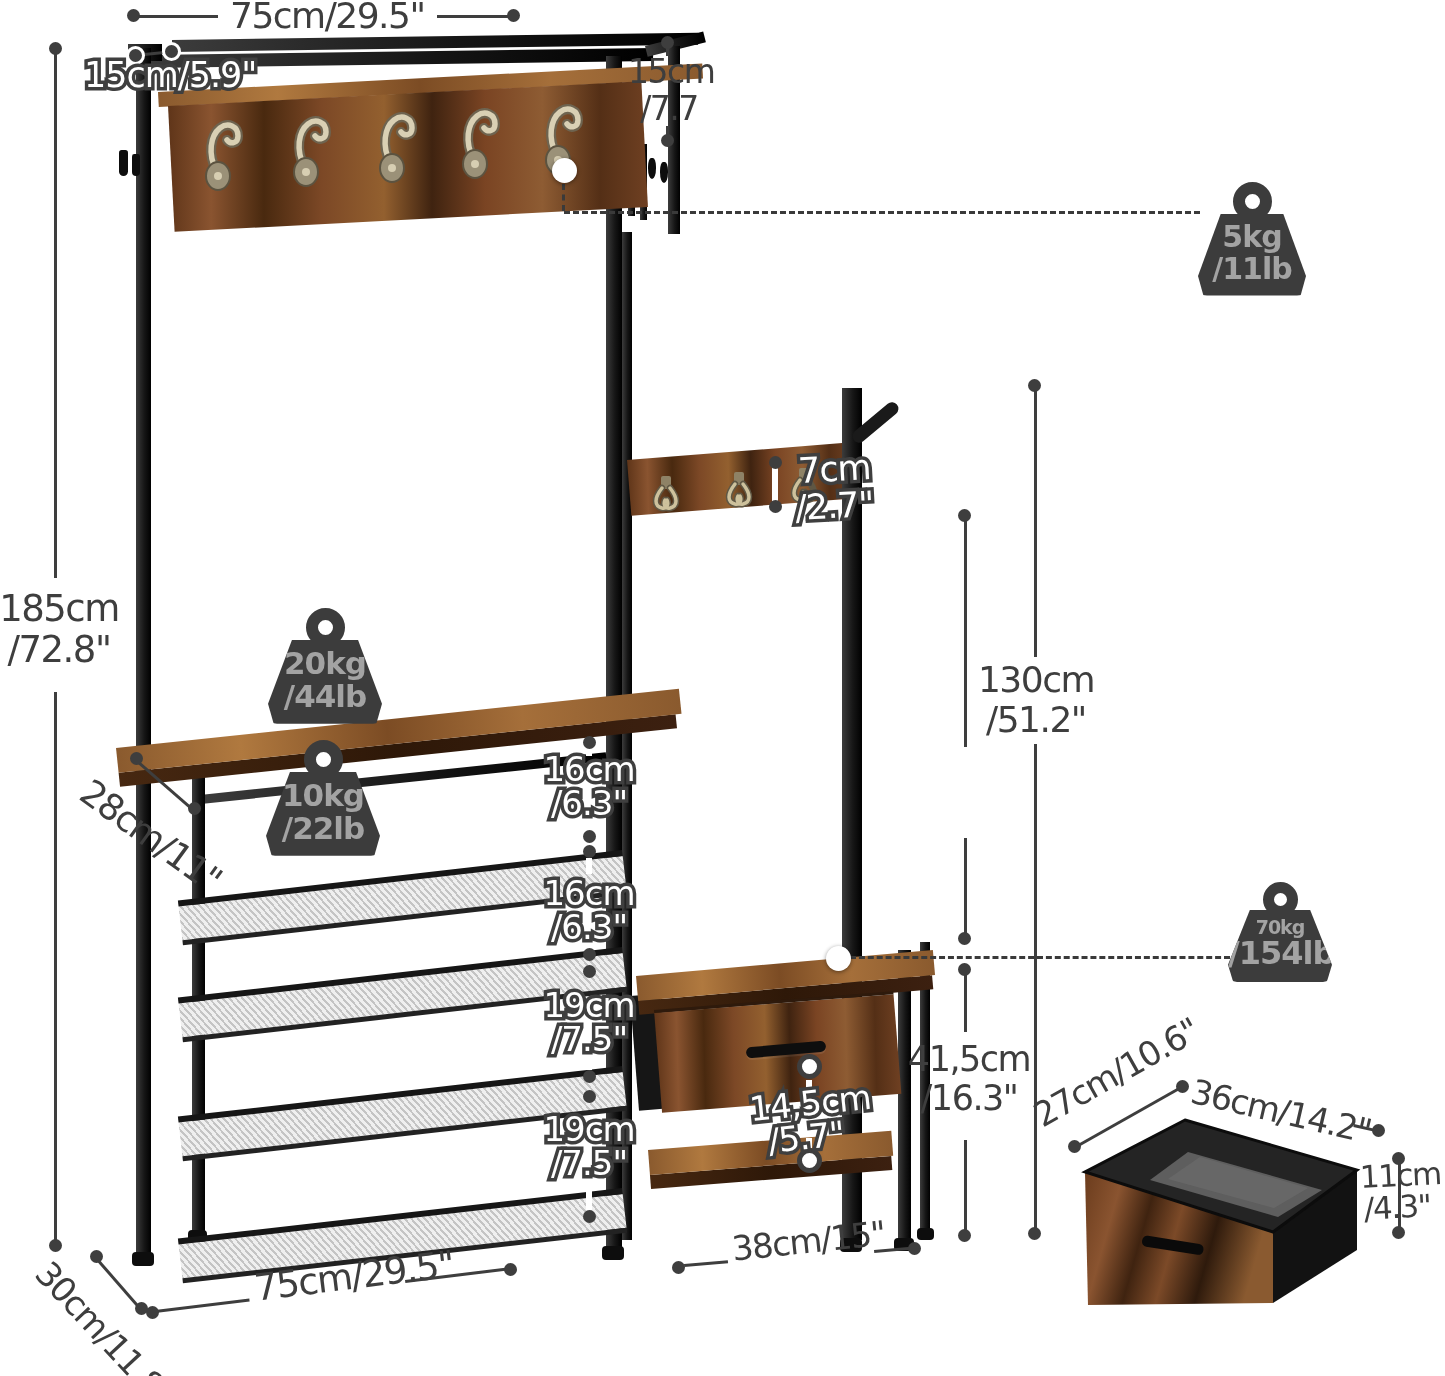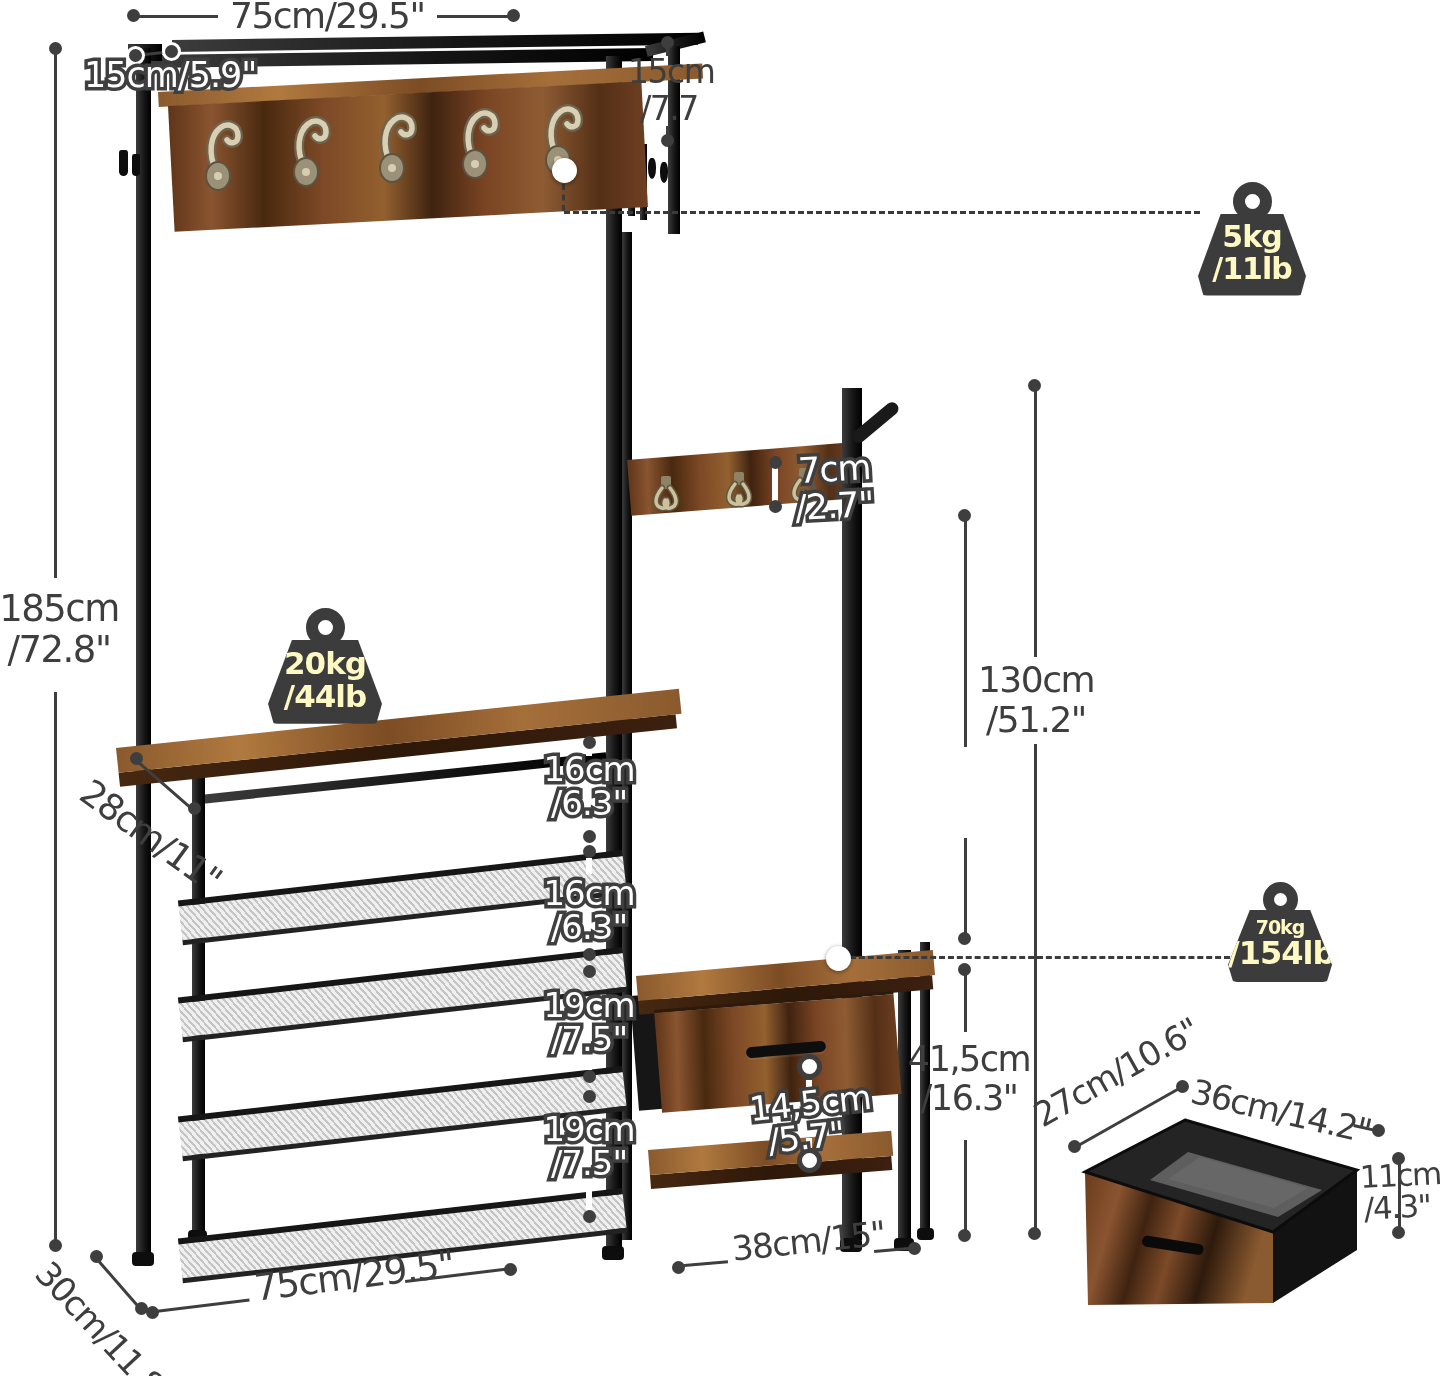--- a/index.html
+++ b/index.html
@@ -17,21 +17,21 @@
   .hdash{position:absolute;height:0;border-top:3px dashed #3a3a3a;z-index:3;}
   .dimtext{position:absolute;color:#3e3e3e;font-size:37px;letter-spacing:-1.5px;line-height:1.12;
            white-space:nowrap;z-index:5;}
   .cen{text-align:center;}
   .outl{position:absolute;color:#fff;font-size:34px;letter-spacing:-1px;line-height:1;white-space:nowrap;z-index:6;}
   .outl::before{content:attr(data-text);position:absolute;left:0;top:0;z-index:-1;
                 -webkit-text-stroke:7px #3f3f3f;}
   
   .badge{position:absolute;z-index:7;text-align:center;}
   .bring{margin:0 auto;width:15px;height:15px;border:12px solid #3c3c3c;border-radius:50%;background:#fff;}
-  .bbody{margin-top:-7px;background:#3c3c3c;color:#fef9c3;border-radius:9px;
+  .bbody{margin-top:-7px;background:#3c3c3c;color:#a3a3a3;border-radius:9px;
          clip-path:polygon(21% 0,79% 0,100% 76%,95% 100%,5% 100%,0 76%);
          padding:7px 0 11px;}
   .bl{font-size:30px;line-height:1.06;letter-spacing:-1px;font-weight:bold;}
   
   .metal{position:absolute;background:linear-gradient(90deg,#3c3c3c,#161616 55%,#000);z-index:1;}
   .wood{position:absolute;background:linear-gradient(93deg,#5f3519 0%,#8a5430 9%,#49290f 20%,#7c4826 32%,#93602f 45%,#3f2310 55%,#7a4423 66%,#8e5c33 78%,#542f16 90%,#6f4022 100%);z-index:1;}
   .woodlight{position:absolute;background:linear-gradient(92deg,#8a5a2e,#b0793f 22%,#7c4c24 48%,#a56f3a 72%,#8a5a2e);z-index:1;}
   .mesh{position:absolute;background:repeating-linear-gradient(55deg,#c4c4c4 0 2px,#efefef 2px 5px);
         border-top:6px solid #161616;border-bottom:5px solid #222;z-index:1;}
   .foot{position:absolute;background:#0d0d0d;border-radius:4px;z-index:1;}
@@ -235,20 +235,27 @@
   <div class="dot" style="left:958px;top:932px;"></div>
 
   <div class="badge" style="left:268px;top:608px;width:114px;">
     <div class="bring"></div>
     <div class="bbody">
       <div class="bl" style="font-size:31px;">20kg</div>
       <div class="bl" style="font-size:31px;">/44lb</div>
     </div>
   </div>
 
+  <div class="badge" style="left:266px;top:740px;width:114px;">
+    <div class="bring"></div>
+    <div class="bbody">
+      <div class="bl" style="font-size:31px;">10kg</div>
+      <div class="bl" style="font-size:31px;">/22lb</div>
+    </div>
+  </div>
 
   <div class="hline" style="left:138px;top:760px;width:78px;transform:rotate(41deg);transform-origin:left top;"></div>
   <div class="dot" style="left:130px;top:752px;"></div>
   <div class="dot" style="left:188px;top:802px;"></div>
   <div class="dimtext" style="left:96px;top:772px;font-size:36px;transform:rotate(36deg);transform-origin:left top;">28cm/11"</div>
 
   <div class="dot" style="left:583px;top:736px;z-index:6;"></div>
   <div class="wvline" style="left:586px;top:748px;height:8px;"></div>
   <div class="outl cen" style="left:589px;top:752px;transform:translateX(-50%);" data-text="16cm">16cm</div>
   <div class="outl cen" style="left:589px;top:786px;transform:translateX(-50%);" data-text="/6.3&quot;">/6.3"</div>

